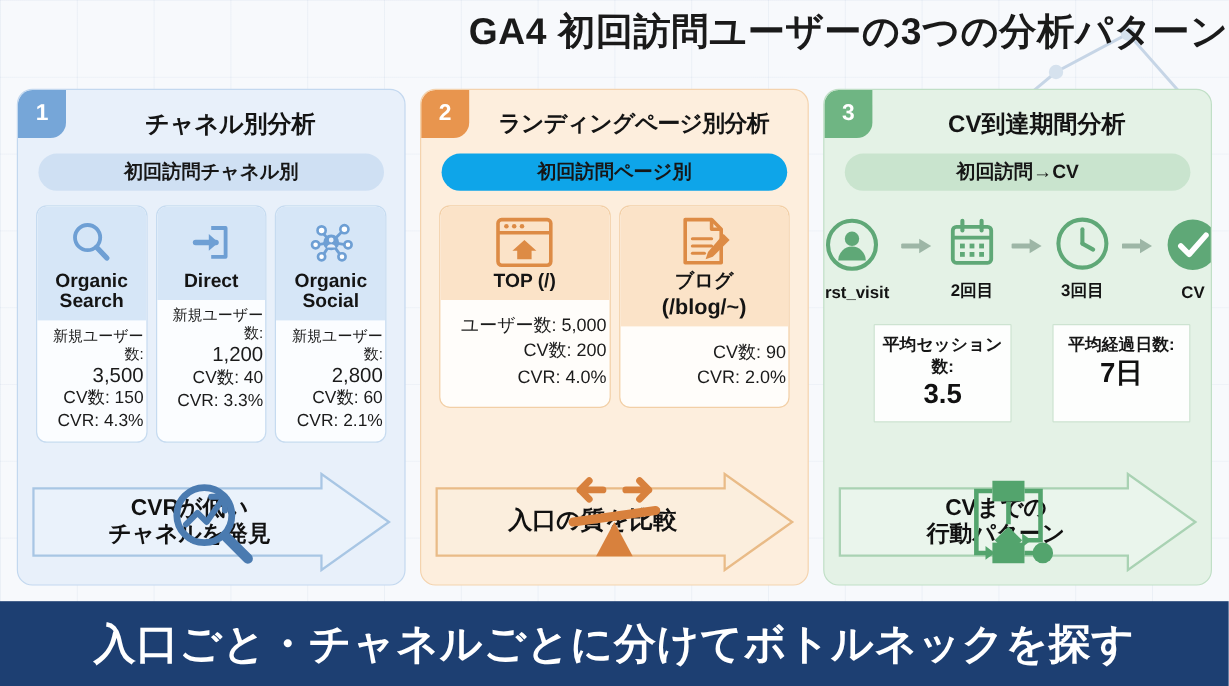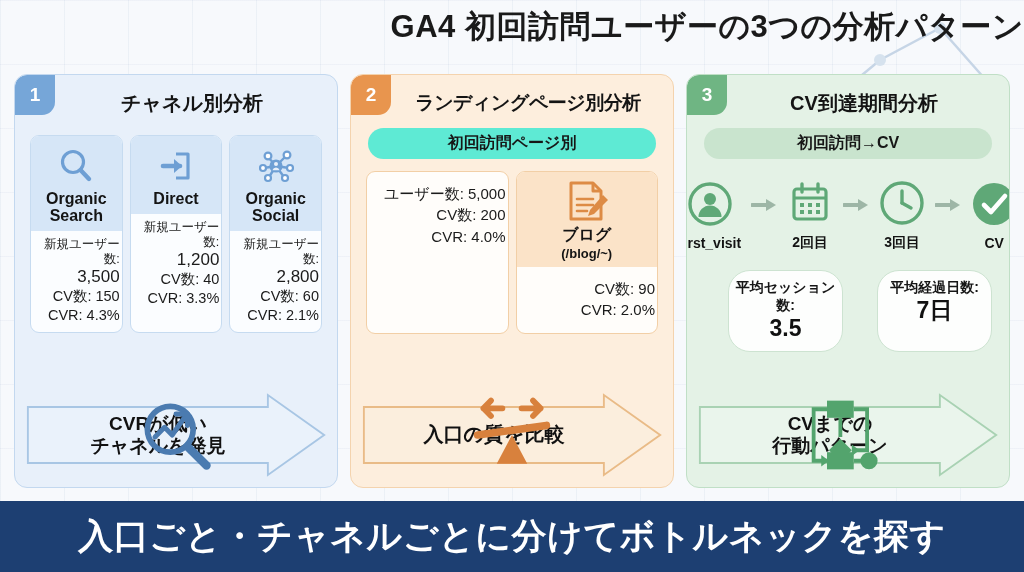--- a/index.html
+++ b/index.html
@@ -72,21 +72,21 @@
   }
   .panel-head.tight { font-size: 19px; letter-spacing: -0.5px; }
 
   .subpill {
     margin: 5px 6px 0 6px;
     height: 31px; border-radius: 16px;
     display: flex; align-items: center; justify-content: center;
     font-size: 16px; font-weight: bold; color: #161616;
   }
   .subpill.blue  { background: #cfe0f3; }
-  .subpill.orange{ background: #5eead4; text-align: right; }
+  .subpill.orange{ background: #0ea5e9; text-align: right; }
   .subpill.green { background: #c9e4ce; }
 
   
   .cards { display: flex; gap: 7px; margin: 12px 4px 0 4px; }
   .card {
     flex: 1 1 0;
     border-radius: 9px; overflow: hidden;
     display: flex; flex-direction: column;
   }
   .card.blue  { background: #fbfdff; border: 1px solid #c6dbf0; }
@@ -97,21 +97,21 @@
     padding: 7px 2px 6px 2px;
   }
   .card.blue  .card-top { background: #d6e6f7; }
   .card.orange .card-top { background: #fbe3c8; }
 
   .card-icon { height: 45px; display: flex; align-items: center; justify-content: center; }
   .card-title {
     font-size: 16px; font-weight: bold; color: #141414;
     text-align: center; line-height: 1.06; margin-top: 3px;
   }
-  .card-title.sm { font-size: 13px; }
+  .card-title.sm { font-size: 18px; }
   .card-body {
     padding: 6px 2px 7px 2px;
     text-align: right;
     font-size: 12.5px; font-weight: normal; color: #1b1b1b;
     line-height: 1.22;
   }
   .card-body .big { font-size: 17px; display: block; line-height: 1.15; }
   .card-body .mid { font-size: 14.5px; display: block; line-height: 1.3; }
   .card-body.p2 { font-size: 15px; line-height: 1.42; padding: 11px 2px 13px 2px; }
 
@@ -121,21 +121,21 @@
     gap: 10px; margin-top: 18px;
   }
   .tl-step { display: flex; flex-direction: column; align-items: center; width: 74px; }
   .tl-icon { height: 52px; display: flex; align-items: center; justify-content: center; }
   .tl-label { font-size: 14px; font-weight: bold; color: #131313; margin-top: 5px; white-space: nowrap; }
   .tl-arrow { display: flex; align-items: center; margin-bottom: 20px; }
 
   .stat-row { display: flex; gap: 10px; margin: 18px 6px 0 6px; }
   .stat {
     flex: 1 1 0; background: #fdfefd; border: 1px solid #cde3d1;
-    border-radius: 22px; padding: 8px 4px 9px 4px; text-align: center; margin-left: 24px;
+    border-radius: 1px; padding: 8px 4px 9px 4px; text-align: center; margin-left: 24px;
   }
   .stat-label { font-size: 14px; font-weight: bold; color: #161616; }
   .stat-value { font-size: 23px; font-weight: bold; color: #111; line-height: 1.12; margin-top: 1px; }
 
   
   .arrow-wrap { margin-top: auto; position: relative; height: 84px; }
   .arrow-wrap svg { position: absolute; inset: 0; width: 100%; height: 100%; }
   .arrow-content {
     position: absolute; inset: 0;
     display: flex; align-items: center; gap: 10px;
@@ -173,20 +173,21 @@
   <circle cx="820" cy="110" r="6" fill="#d6e2ee"></circle>
 </svg>
 
 <div id="title">GA4 初回訪問ユーザーの3つの分析パターン</div>
 
 <div id="panels">
 
   <section class="panel blue">
     <div class="badge blue">1</div>
     <div class="panel-head">チャネル別分析</div>
+    <div class="subpill blue">初回訪問チャネル別</div>
 
     <div class="cards">
 
       <div class="card blue">
         <div class="card-top">
           <div class="card-icon">
             <svg width="40" height="40" viewBox="0 0 40 40">
               <circle cx="17" cy="16" r="10.5" fill="none" stroke="#6e9fd4" stroke-width="3.2"></circle>
               <line x1="24.5" y1="24" x2="33" y2="33" stroke="#6e9fd4" stroke-width="4.4" stroke-linecap="round"></line>
             </svg>
@@ -275,20 +276,33 @@
   </section>
 
   <section class="panel orange">
     <div class="badge orange">2</div>
     <div class="panel-head tight">ランディングページ別分析</div>
     <div class="subpill orange">初回訪問ページ別</div>
 
     <div class="cards">
 
       <div class="card orange">
+        <div class="card-top">
+          <div class="card-icon">
+            <svg width="52" height="46" viewBox="0 0 52 46">
+              <rect x="4" y="4" width="44" height="38" rx="3" fill="none" stroke="#dd8b45" stroke-width="3"></rect>
+              <line x1="4" y1="15" x2="48" y2="15" stroke="#dd8b45" stroke-width="3"></line>
+              <circle cx="11" cy="9.5" r="1.9" fill="#dd8b45"></circle>
+              <circle cx="17.5" cy="9.5" r="1.9" fill="#dd8b45"></circle>
+              <circle cx="24" cy="9.5" r="1.9" fill="#dd8b45"></circle>
+              <path d="M26 21 L36 30 H32 V37 H20 V30 H16 Z" fill="#dd8b45"></path>
+            </svg>
+          </div>
+          <div class="card-title">TOP (/)</div>
+        </div>
         <div class="card-body p2">
           <div>ユーザー数: 5,000</div>
           <div>CV数: 200</div>
           <div>CVR: 4.0%</div>
         </div>
       </div>
 
       <div class="card orange">
         <div class="card-top">
           <div class="card-icon">

